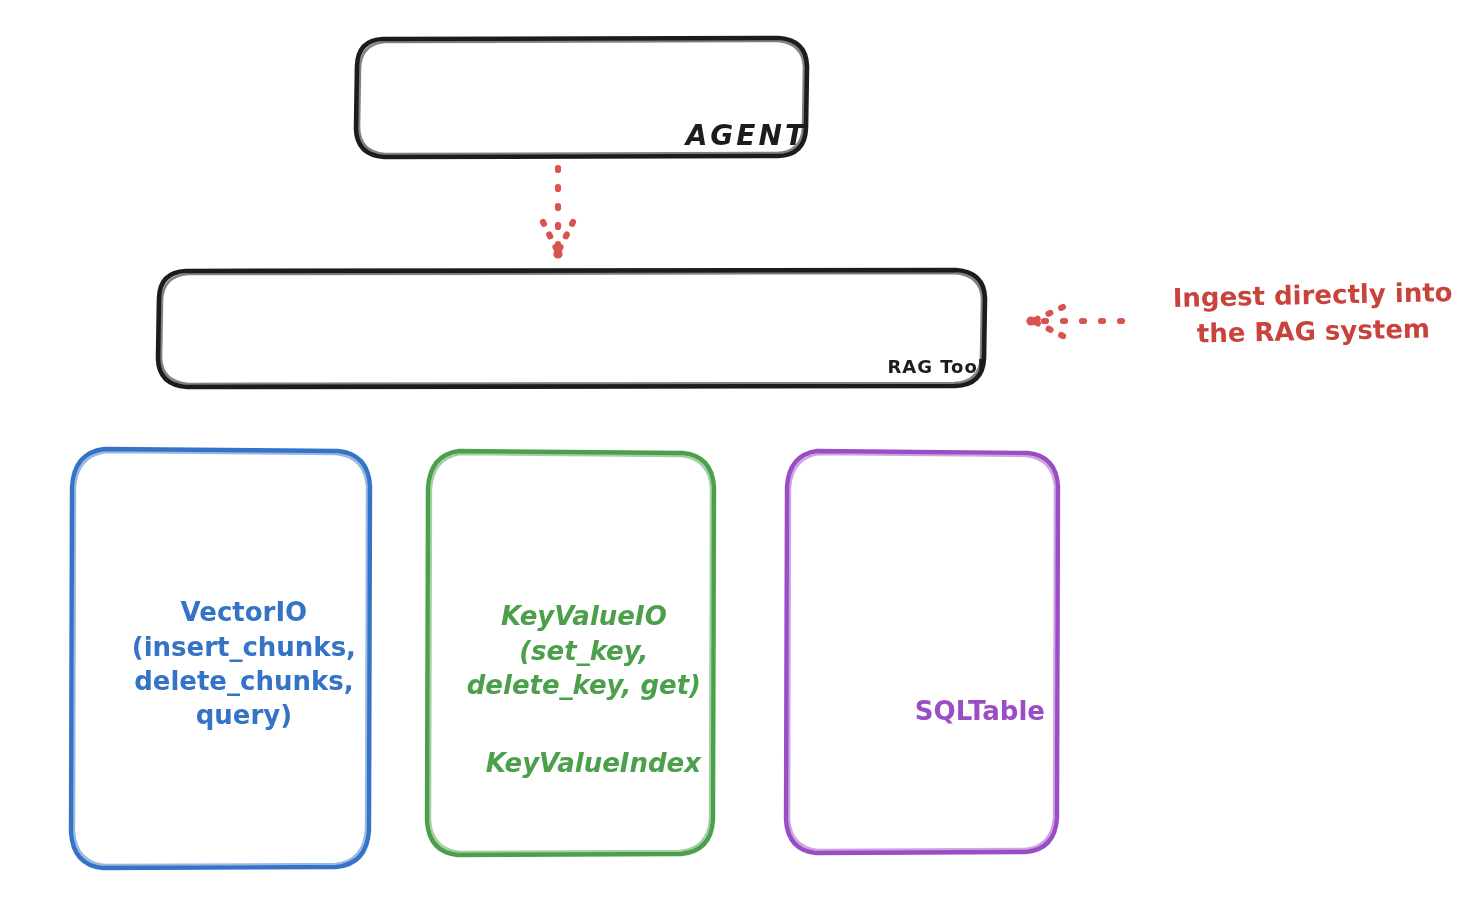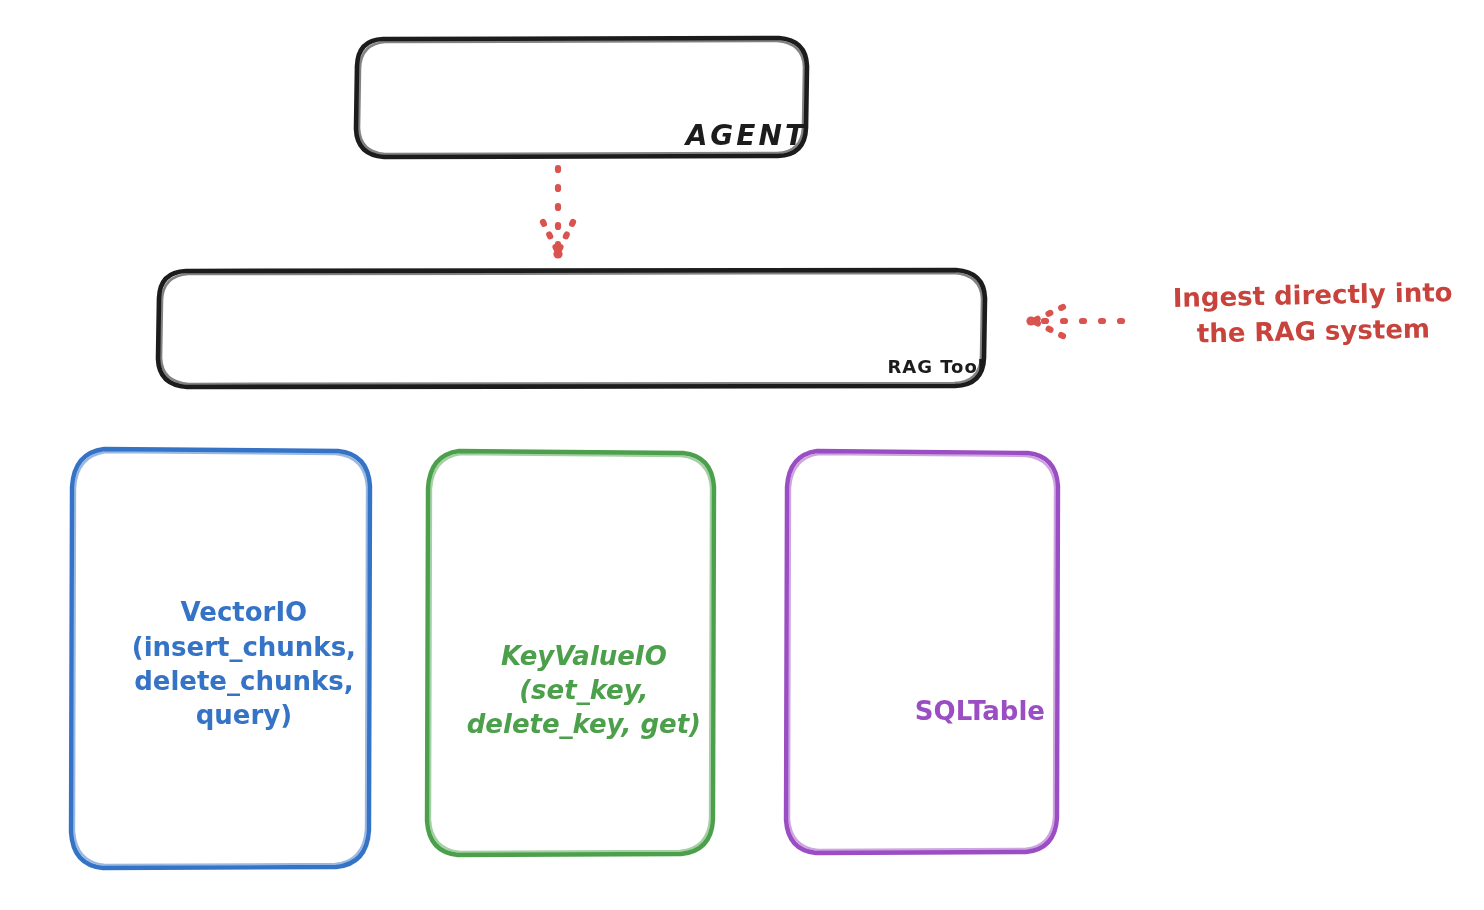--- a/index.html
+++ b/index.html
@@ -199,20 +199,21 @@
   <div class="api-text">VectorIO
 (insert_chunks,
 delete_chunks,
 query)</div>
 </div>
 
 <div class="node leaf" id="keyvalue-node">
   <div class="api-text">KeyValueIO
 (set_key,
 delete_key, get)</div>
+  <div class="index-text">KeyValueIndex</div>
 </div>
 
 <div class="node leaf" id="relational-node">
   <div class="index-text">SQLTable</div>
 </div>
 
 <div id="annotation-text">Ingest directly into
 the RAG system</div>
 
 </body></html>

